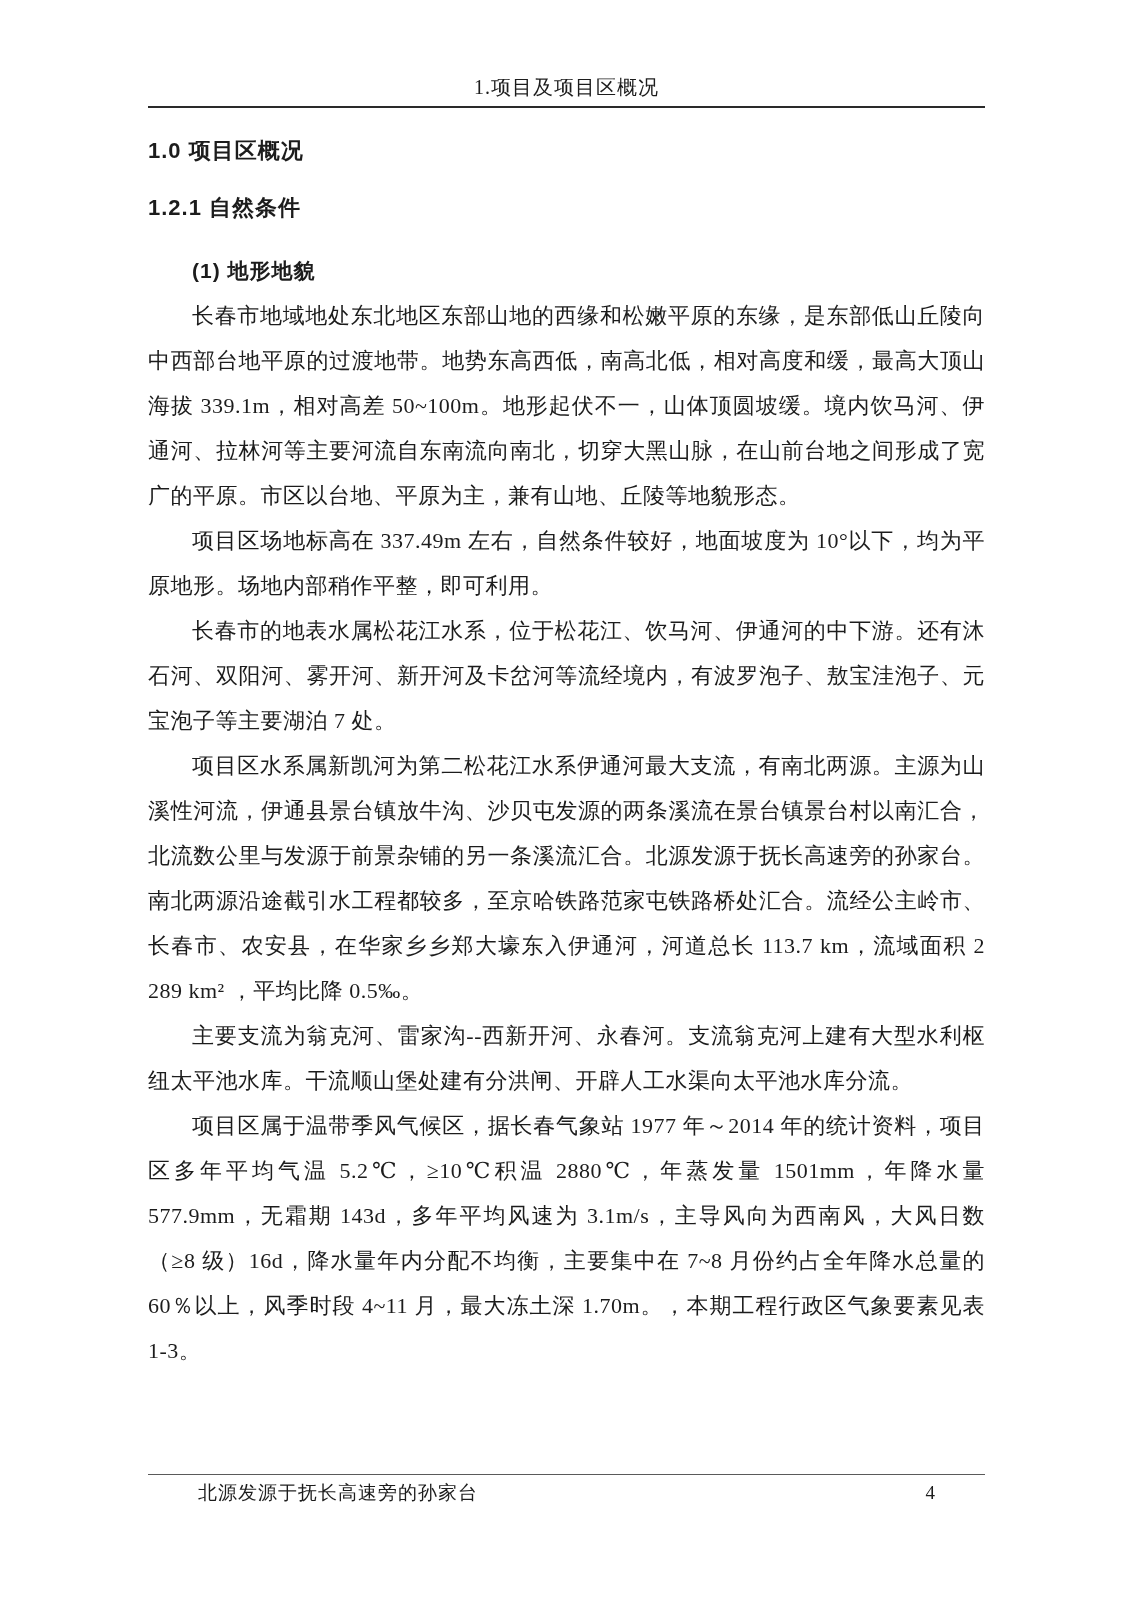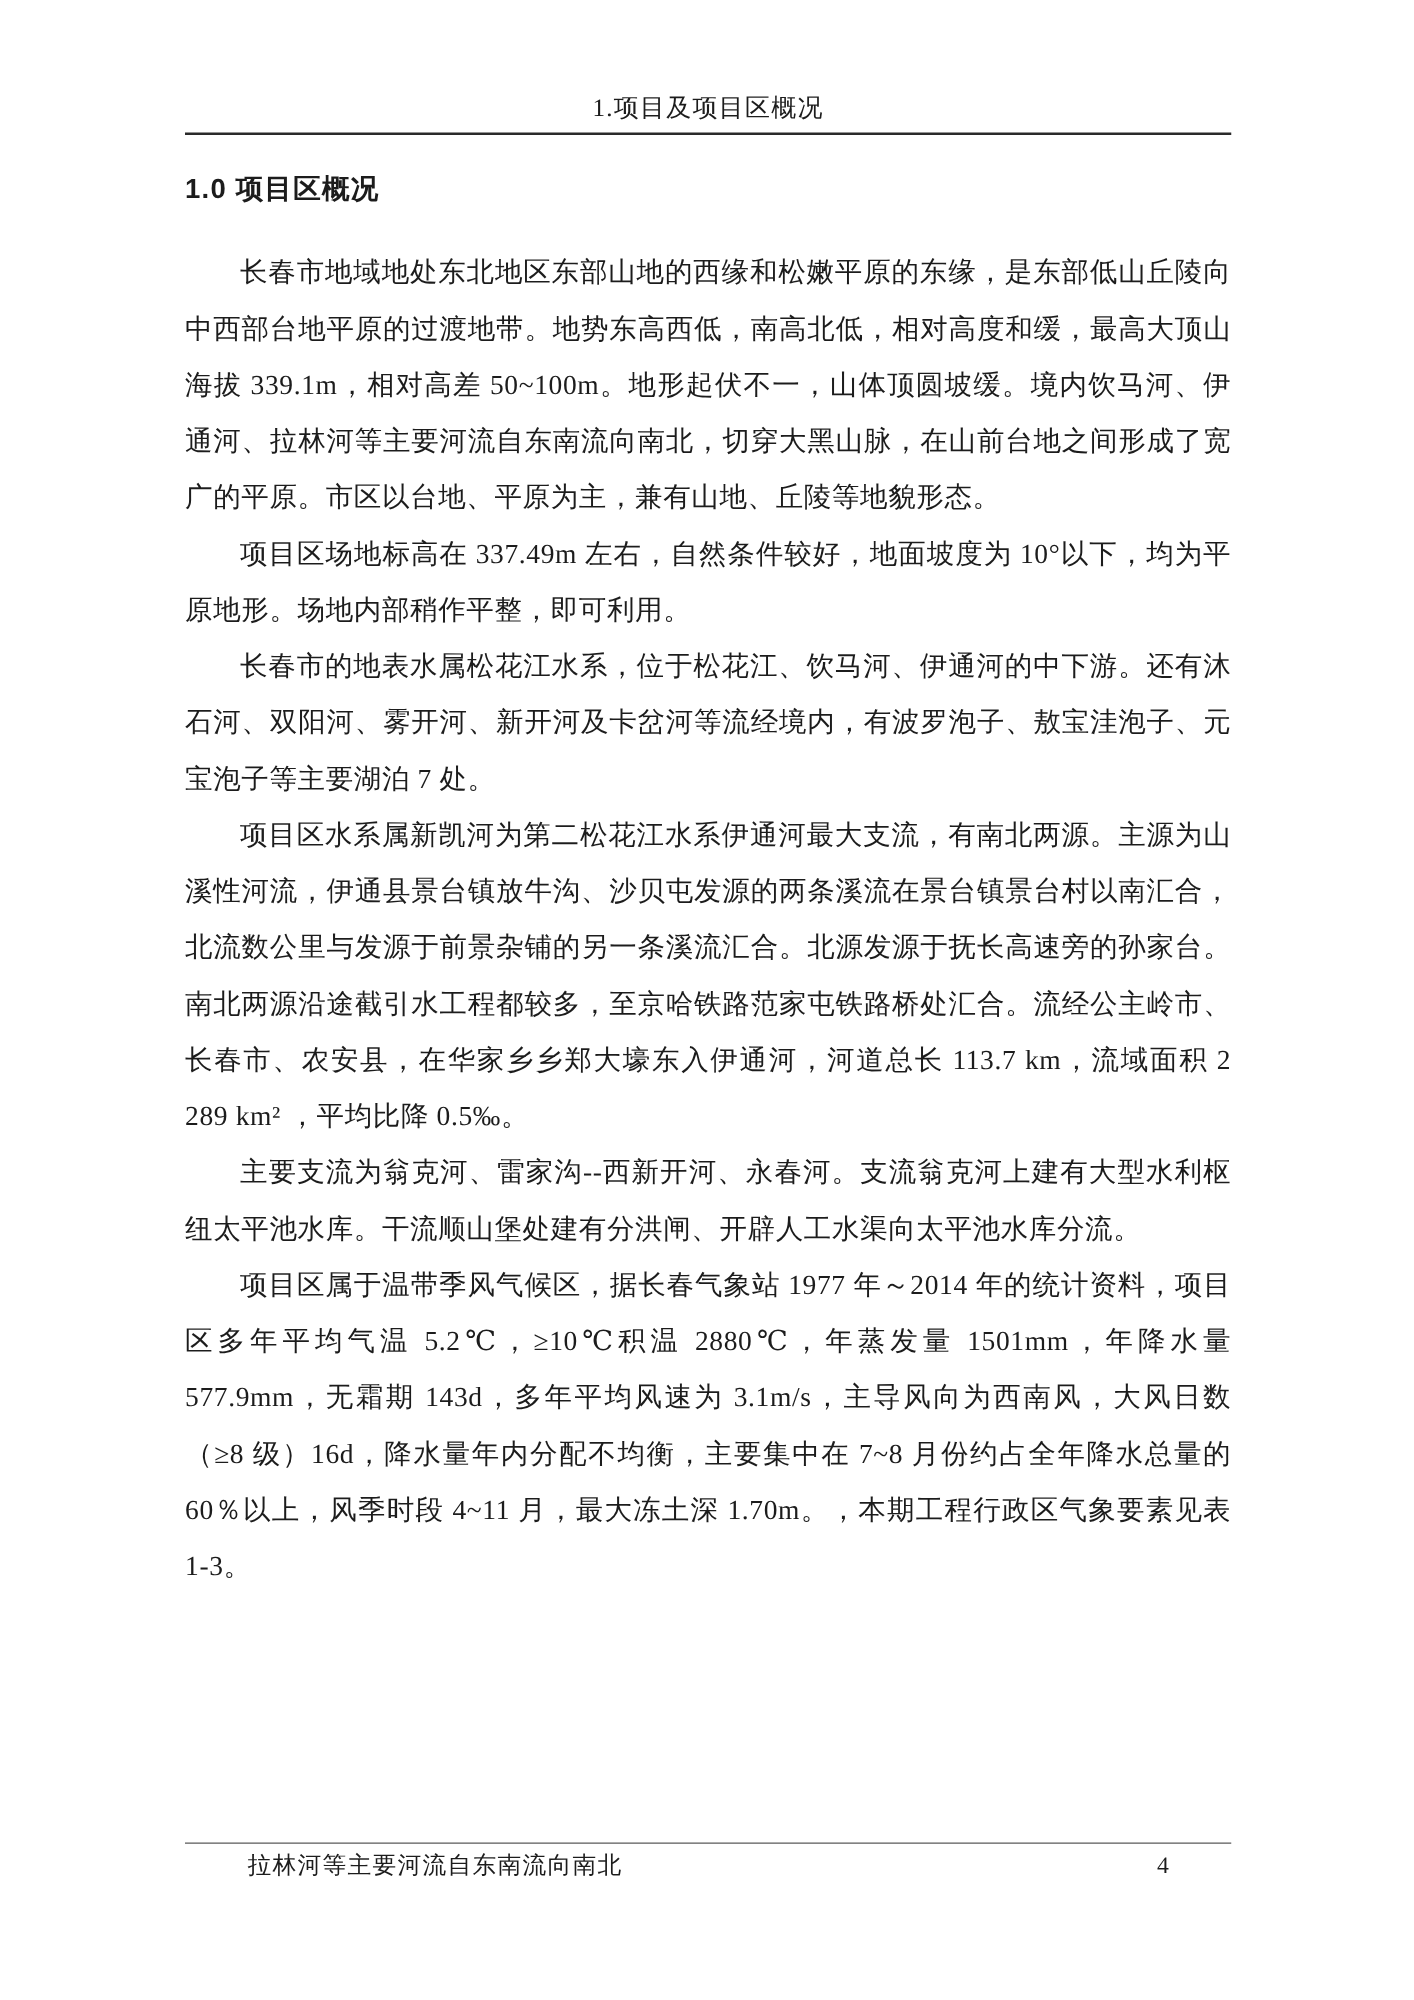--- a/index.html
+++ b/index.html
@@ -98,38 +98,40 @@
 <div class="page">
 
   <div class="header">
     <span>1.项目及项目区概况</span>
   </div>
 
   <div class="content">
 
     <h1 class="h-section">1.0 项目区概况</h1>
 
+    <h2 class="h-subsection">1.2.1 自然条件</h2>
 
     <div class="blocks">
+      <h3 class="sub">(1) 地形地貌</h3>
 
       <p class="para">长春市地域地处东北地区东部山地的西缘和松嫩平原的东缘，是东部低山丘陵向中西部台地平原的过渡地带。地势东高西低，南高北低，相对高度和缓，最高大顶山海拔 339.1m，相对高差 50~100m。地形起伏不一，山体顶圆坡缓。境内饮马河、伊通河、拉林河等主要河流自东南流向南北，切穿大黑山脉，在山前台地之间形成了宽广的平原。市区以台地、平原为主，兼有山地、丘陵等地貌形态。</p>
 
       <p class="para">项目区场地标高在 337.49m 左右，自然条件较好，地面坡度为 10°以下，均为平原地形。场地内部稍作平整，即可利用。</p>
 
 
       <p class="para">长春市的地表水属松花江水系，位于松花江、饮马河、伊通河的中下游。还有沐石河、双阳河、雾开河、新开河及卡岔河等流经境内，有波罗泡子、敖宝洼泡子、元宝泡子等主要湖泊 7 处。</p>
 
       <p class="para">项目区水系属新凯河为第二松花江水系伊通河最大支流，有南北两源。主源为山溪性河流，伊通县景台镇放牛沟、沙贝屯发源的两条溪流在景台镇景台村以南汇合，北流数公里与发源于前景杂铺的另一条溪流汇合。北源发源于抚长高速旁的孙家台。南北两源沿途截引水工程都较多，至京哈铁路范家屯铁路桥处汇合。流经公主岭市、长春市、农安县，在华家乡乡郑大壕东入伊通河，河道总长 113.7 km，流域面积 2 289 km² ，平均比降 0.5‰。</p>
 
       <p class="para">主要支流为翁克河、雷家沟--西新开河、永春河。支流翁克河上建有大型水利枢纽太平池水库。干流顺山堡处建有分洪闸、开辟人工水渠向太平池水库分流。</p>
 
 
       <p class="para">项目区属于温带季风气候区，据长春气象站 1977 年～2014 年的统计资料，项目区多年平均气温 5.2℃，≥10℃积温 2880℃，年蒸发量 1501mm，年降水量 577.9mm，无霜期 143d，多年平均风速为 3.1m/s，主导风向为西南风，大风日数（≥8 级）16d，降水量年内分配不均衡，主要集中在 7~8 月份约占全年降水总量的 60％以上，风季时段 4~11 月，最大冻土深 1.70m。，本期工程行政区气象要素见表 1-3。</p>
     </div>
 
   </div>
 
   <div class="footer">
-    <span class="company">拉林河等主要河流自东南流向南北</span>
+    <span class="company">北源发源于抚长高速旁的孙家台</span>
     <span class="pagenum">4</span>
   </div>
 
 </div>
 
 </body></html>

